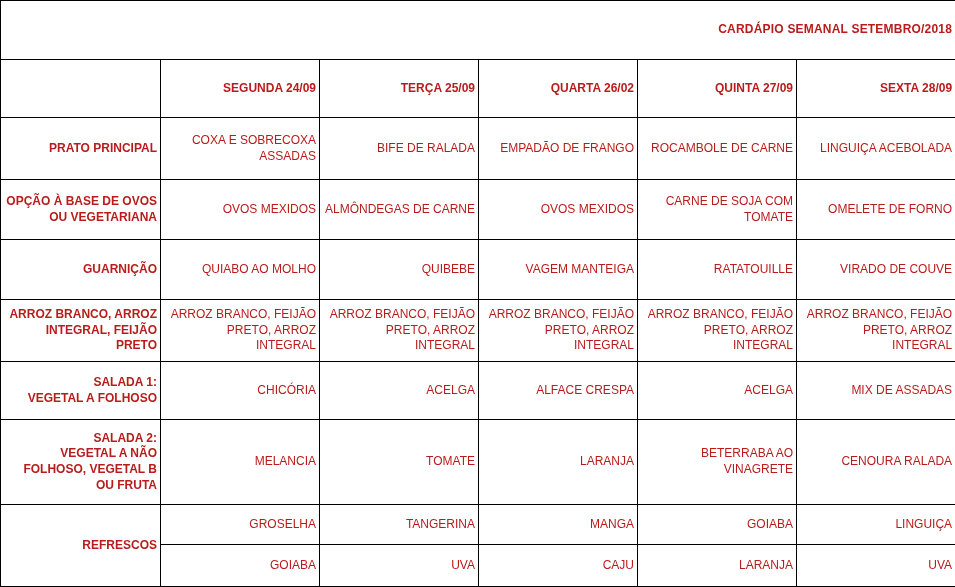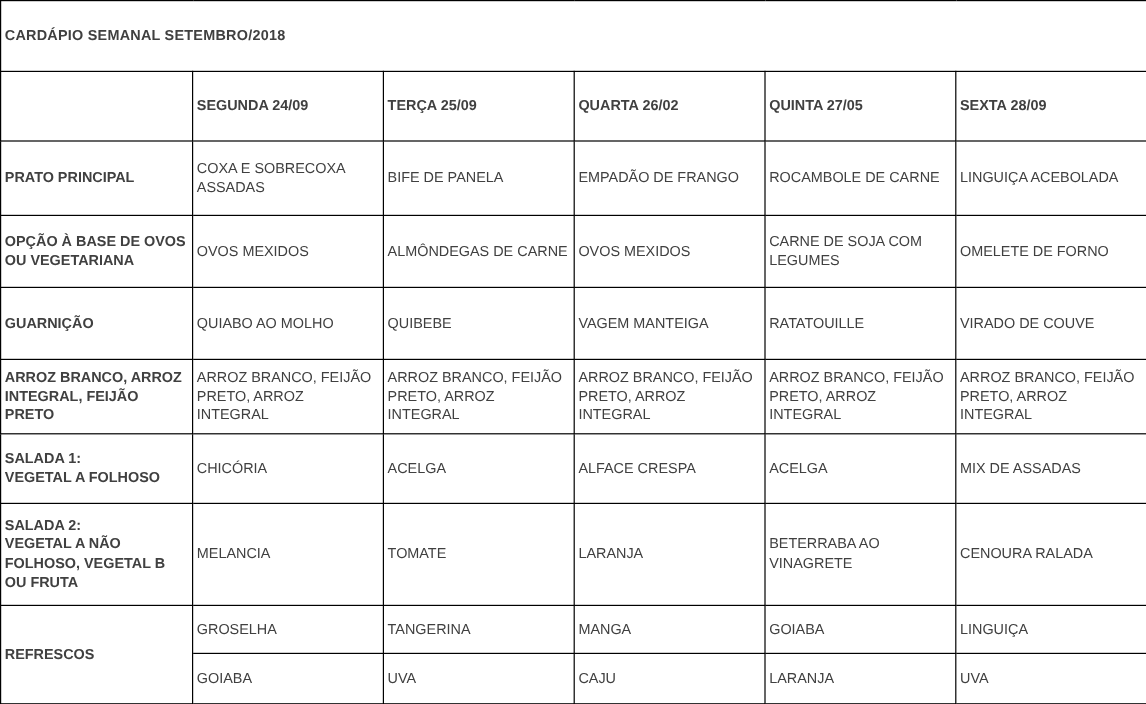--- a/index.html
+++ b/index.html
@@ -17,28 +17,28 @@
   table.menu {
     width: 955px;
     height: 587px;
     border-collapse: collapse;
     table-layout: fixed;
     font-family: "Liberation Sans", sans-serif;
     color: #000000;
   }
   table.menu td {
     border: 1px solid #000000;
-    text-align: left;
+    text-align: right;
     vertical-align: middle;
     padding: 2px 3px;
     font-size: 12px;
     line-height: 1.3;
     white-space: pre-line;
     overflow: hidden;
-    color: #404040;
+    color: #b91c1c;
   }
   td.title-cell {
     font-size: 13px;
     font-weight: 700;
     letter-spacing: 0.2px;
   }
   td.hdr {
     font-weight: 700;
   }
   td.lbl {
@@ -71,40 +71,40 @@
 
       <tr class="h-title">
         <td class="title-cell" colspan="6">CARDÁPIO SEMANAL SETEMBRO/2018</td>
       </tr>
 
       <tr class="h-header">
         <td class="hdr"></td>
         <td class="hdr">SEGUNDA  24/09</td>
         <td class="hdr">TERÇA 25/09</td>
         <td class="hdr">QUARTA 26/02</td>
-        <td class="hdr">QUINTA 27/05</td>
+        <td class="hdr">QUINTA 27/09</td>
         <td class="hdr">SEXTA 28/09</td>
       </tr>
 
       <tr class="h-62">
         <td class="lbl">PRATO PRINCIPAL</td>
         <td>COXA E SOBRECOXA ASSADAS</td>
-        <td>BIFE DE PANELA</td>
+        <td>BIFE DE RALADA</td>
         <td>EMPADÃO DE FRANGO</td>
         <td>ROCAMBOLE DE CARNE</td>
         <td>LINGUIÇA ACEBOLADA</td>
       </tr>
 
       <tr class="h-60">
         <td class="lbl">OPÇÃO À BASE DE OVOS
 OU VEGETARIANA</td>
         <td>OVOS MEXIDOS</td>
         <td>ALMÔNDEGAS DE CARNE</td>
         <td>OVOS MEXIDOS</td>
-        <td>CARNE DE SOJA COM LEGUMES</td>
+        <td>CARNE DE SOJA COM TOMATE</td>
         <td>OMELETE DE FORNO</td>
       </tr>
 
       <tr class="h-60">
         <td class="lbl">GUARNIÇÃO</td>
         <td>QUIABO AO MOLHO</td>
         <td>QUIBEBE</td>
         <td>VAGEM MANTEIGA</td>
         <td>RATATOUILLE</td>
         <td>VIRADO DE COUVE</td>

